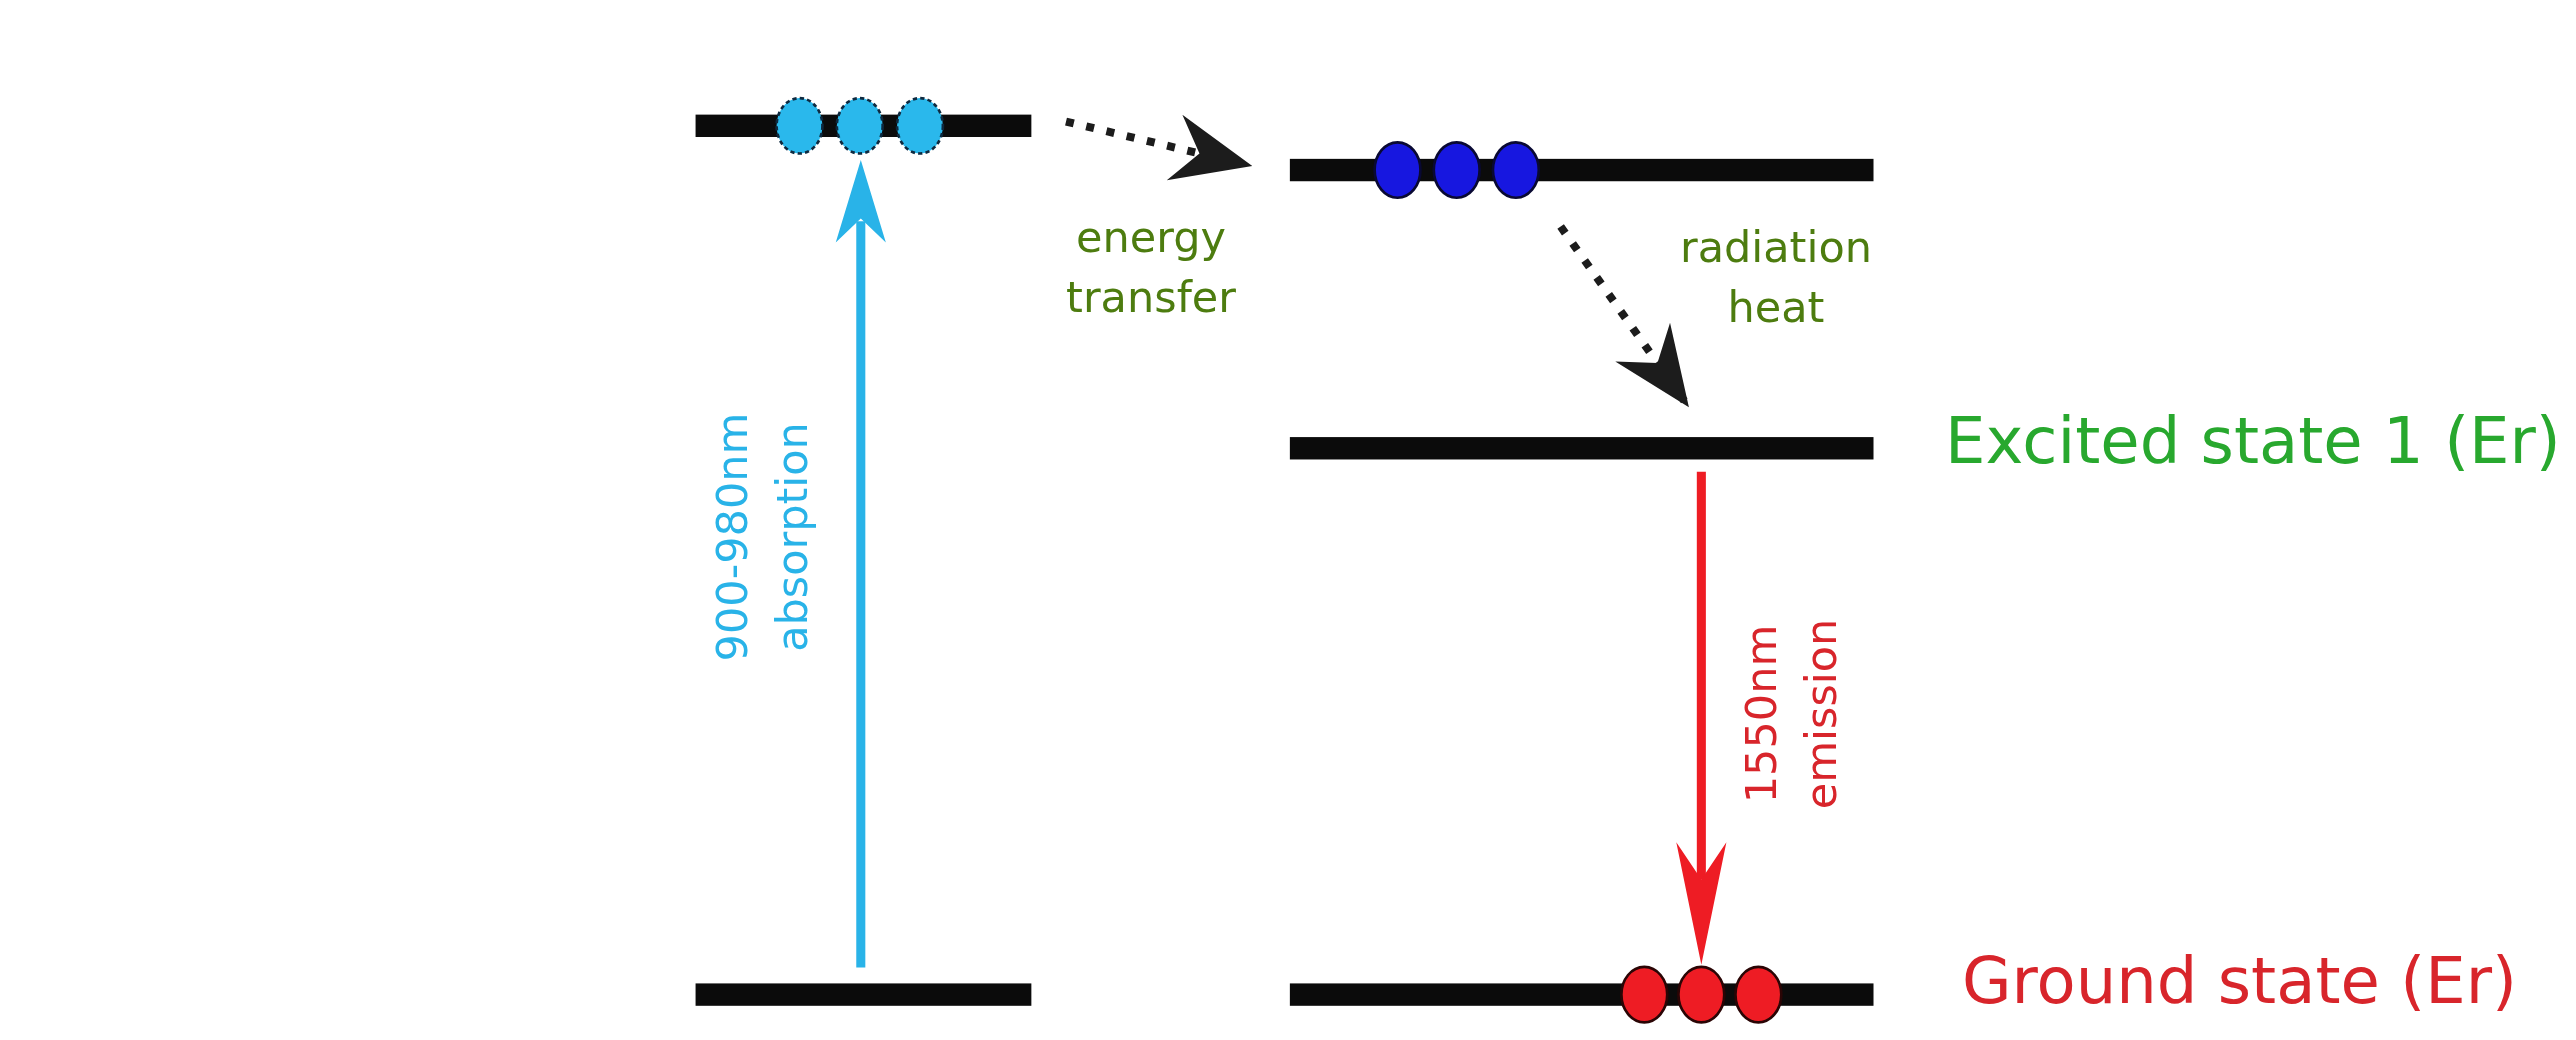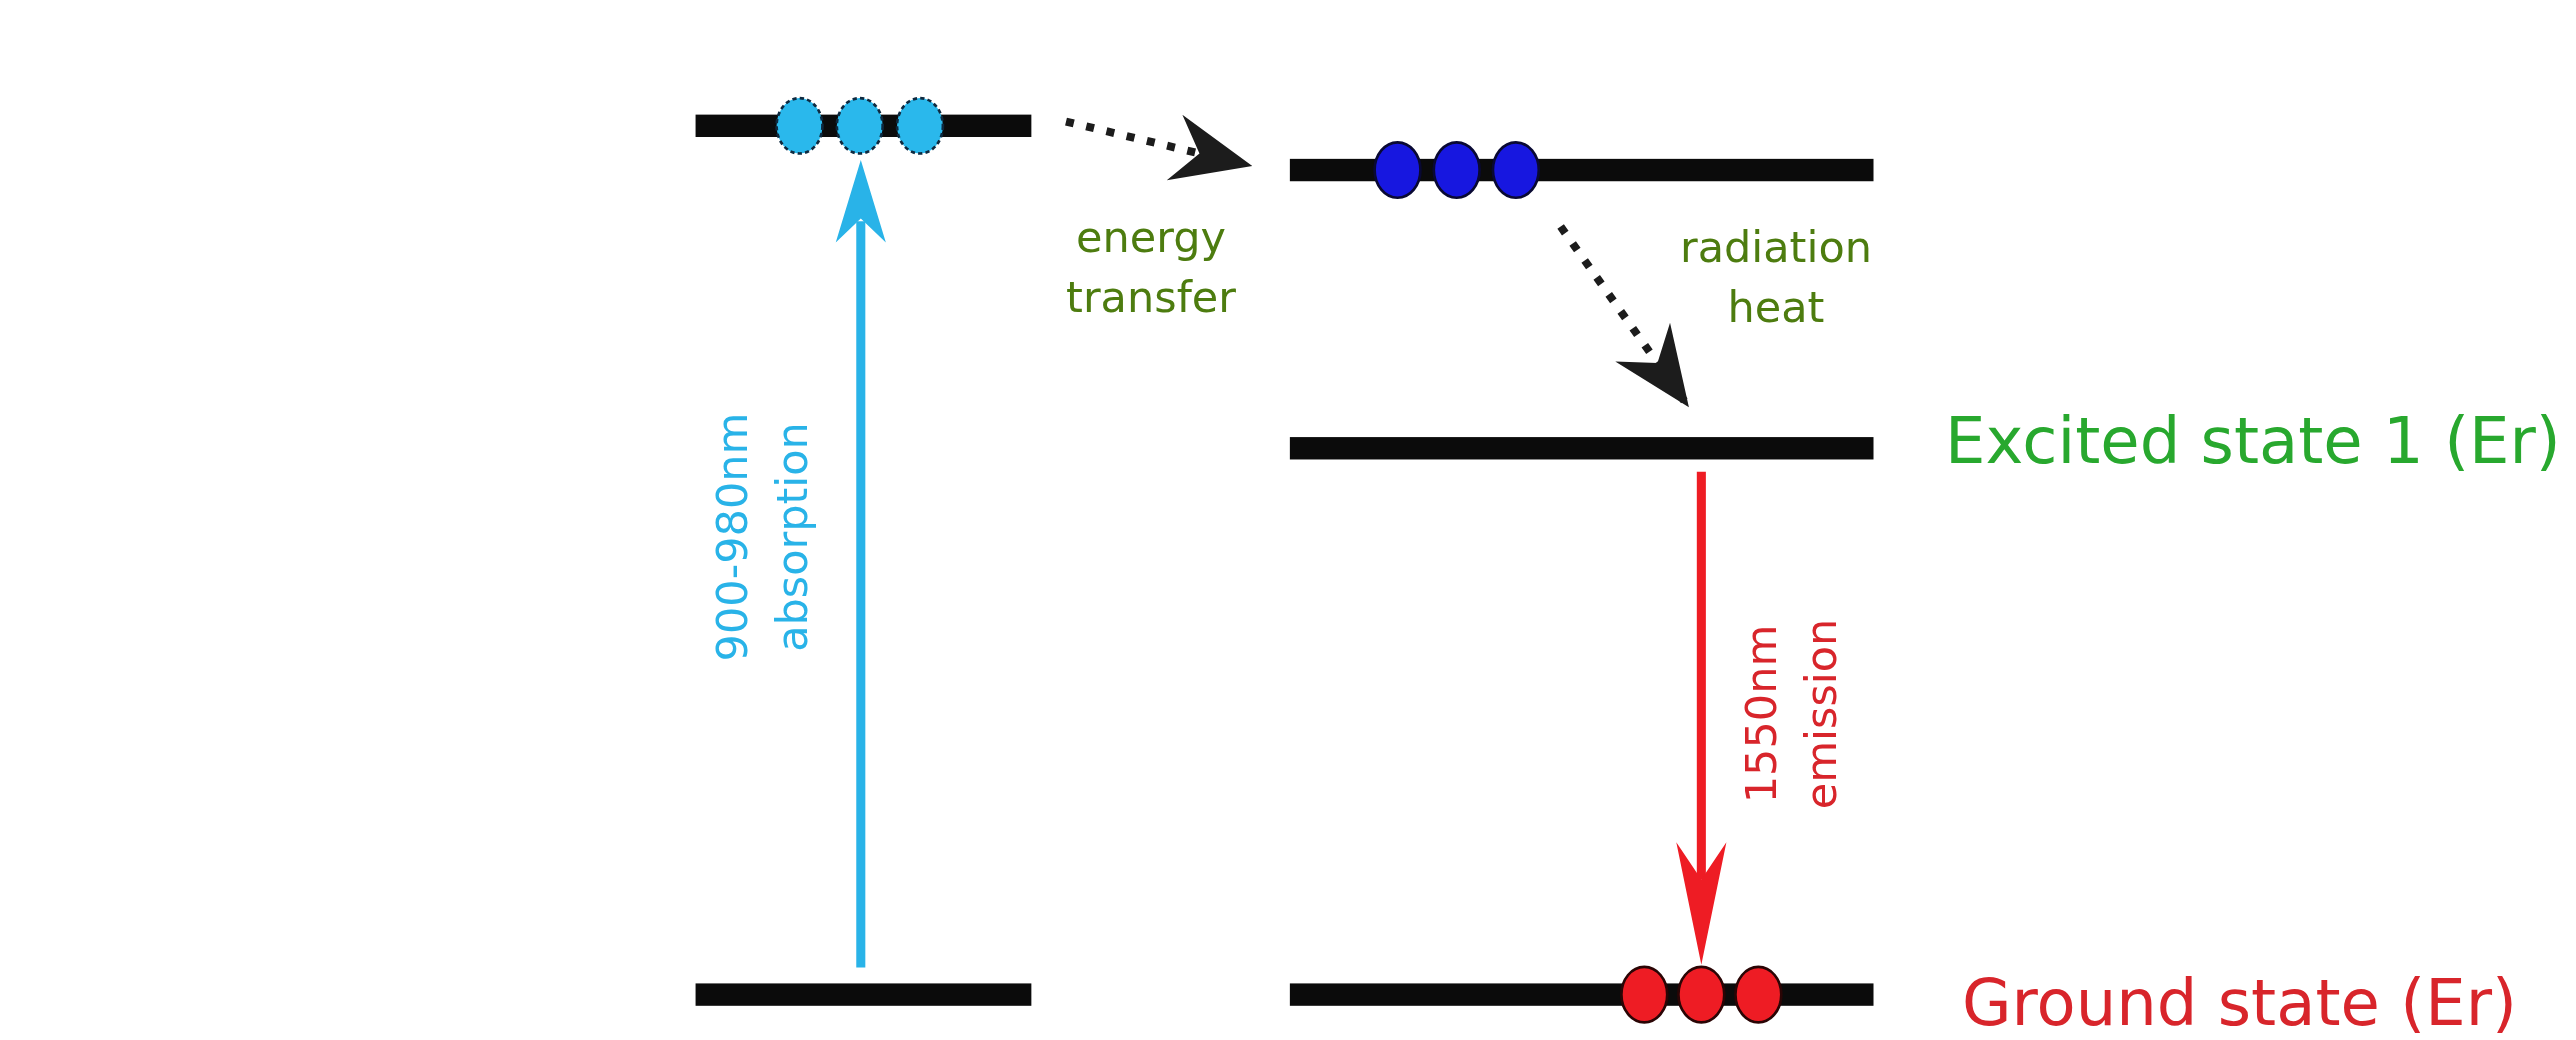--- a/index.html
+++ b/index.html
@@ -80,21 +80,21 @@
       <ellipse cx="3192" cy="1866" rx="43" ry="52" stroke="#2a0505" stroke-width="5" fill="#ee1c24"></ellipse>
       <ellipse cx="3299" cy="1866" rx="43" ry="52" stroke="#2a0505" stroke-width="5" fill="#ee1c24"></ellipse>
     </g>
   </svg>
 
 
 
   <div class="state-label lbl-green" style="left:1945px;top:441px;">Excited state 1 (Er)</div>
 
 
-  <div class="state-label lbl-red" style="left:1962px;top:1003px;">Ground state (Er)</div>
+  <div class="state-label lbl-red" style="left:1962px;top:981px;">Ground state (Er)</div>
 
   <div class="annot" style="left:1151px;top:267px;">
     <div>energy</div>
     <div>transfer</div>
   </div>
 
   <div class="annot" style="left:1776px;top:277px;">
     <div>radiation</div>
     <div>heat</div>
   </div>

